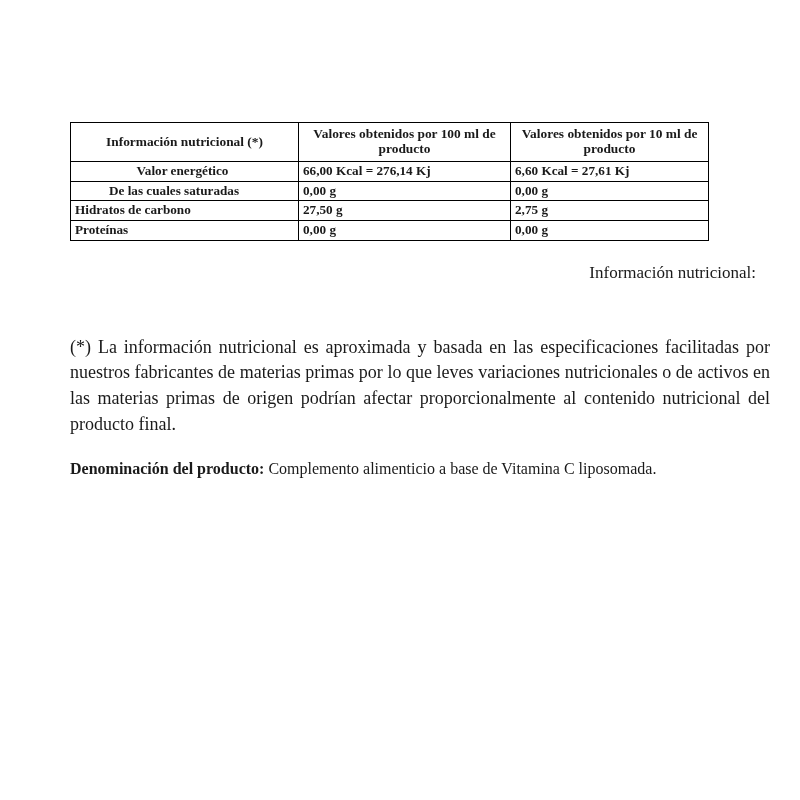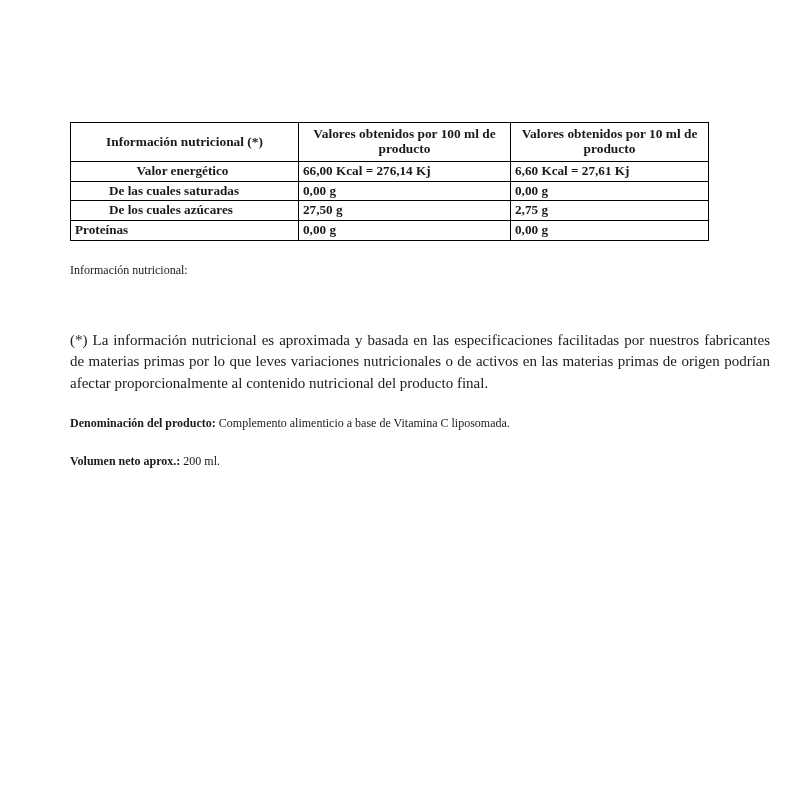--- a/index.html
+++ b/index.html
@@ -57,32 +57,33 @@
     padding-left: 38px;
     margin-left: 30px;
   }
   td.lbl.center {
     text-align: center;
     padding-left: 0;
   }
 
   .below-table {
     margin-top: 22px;
-    font-size: 12px;
+    font-size: 17px;
+    text-align: right;
   }
   .note {
     margin-top: 52px;
-    font-size: 15px;
+    font-size: 18px;
     line-height: 1.42;
     text-align: justify;
     width: 700px;
   }
   .field {
     margin-top: 21px;
-    font-size: 12px;
+    font-size: 16px;
     line-height: 1.4;
   }
   .field .k {
     font-weight: bold;
   }
   .field .v {
     font-weight: normal;
   }
 </style>
 </head>
@@ -108,21 +109,21 @@
         <td class="lbl center">Valor energético</td>
         <td class="num">66,00 Kcal = 276,14 Kj</td>
         <td class="num">6,60 Kcal = 27,61 Kj</td>
       </tr>
       <tr>
         <td class="lbl indent">De las cuales saturadas</td>
         <td class="num">0,00 g</td>
         <td class="num">0,00 g</td>
       </tr>
       <tr>
-        <td class="lbl indent">De los cuales azúcares</td>
+        <td class="lbl">Hidratos de carbono</td>
         <td class="num">27,50 g</td>
         <td class="num">2,75 g</td>
       </tr>
       <tr>
         <td class="lbl">Proteínas</td>
         <td class="num">0,00 g</td>
         <td class="num">0,00 g</td>
       </tr>
     </tbody>
   </table>
@@ -131,18 +132,14 @@
 
   <div class="note">(*) La información nutricional es aproximada y basada en las especificaciones facilitadas por nuestros fabricantes de materias primas por lo que leves variaciones nutricionales o de activos en las materias primas de origen podrían afectar proporcionalmente al contenido nutricional del producto final.</div>
 
   <div class="field">
     <span class="k">Denominación del producto:</span>
     <span class="v">Complemento alimenticio a base de Vitamina C liposomada.</span>
   </div>
 
 
 
-  <div class="field">
-    <span class="k">Volumen neto aprox.:</span>
-    <span class="v">200 ml.</span>
-  </div>
 
 </div>
 
 </body></html>

